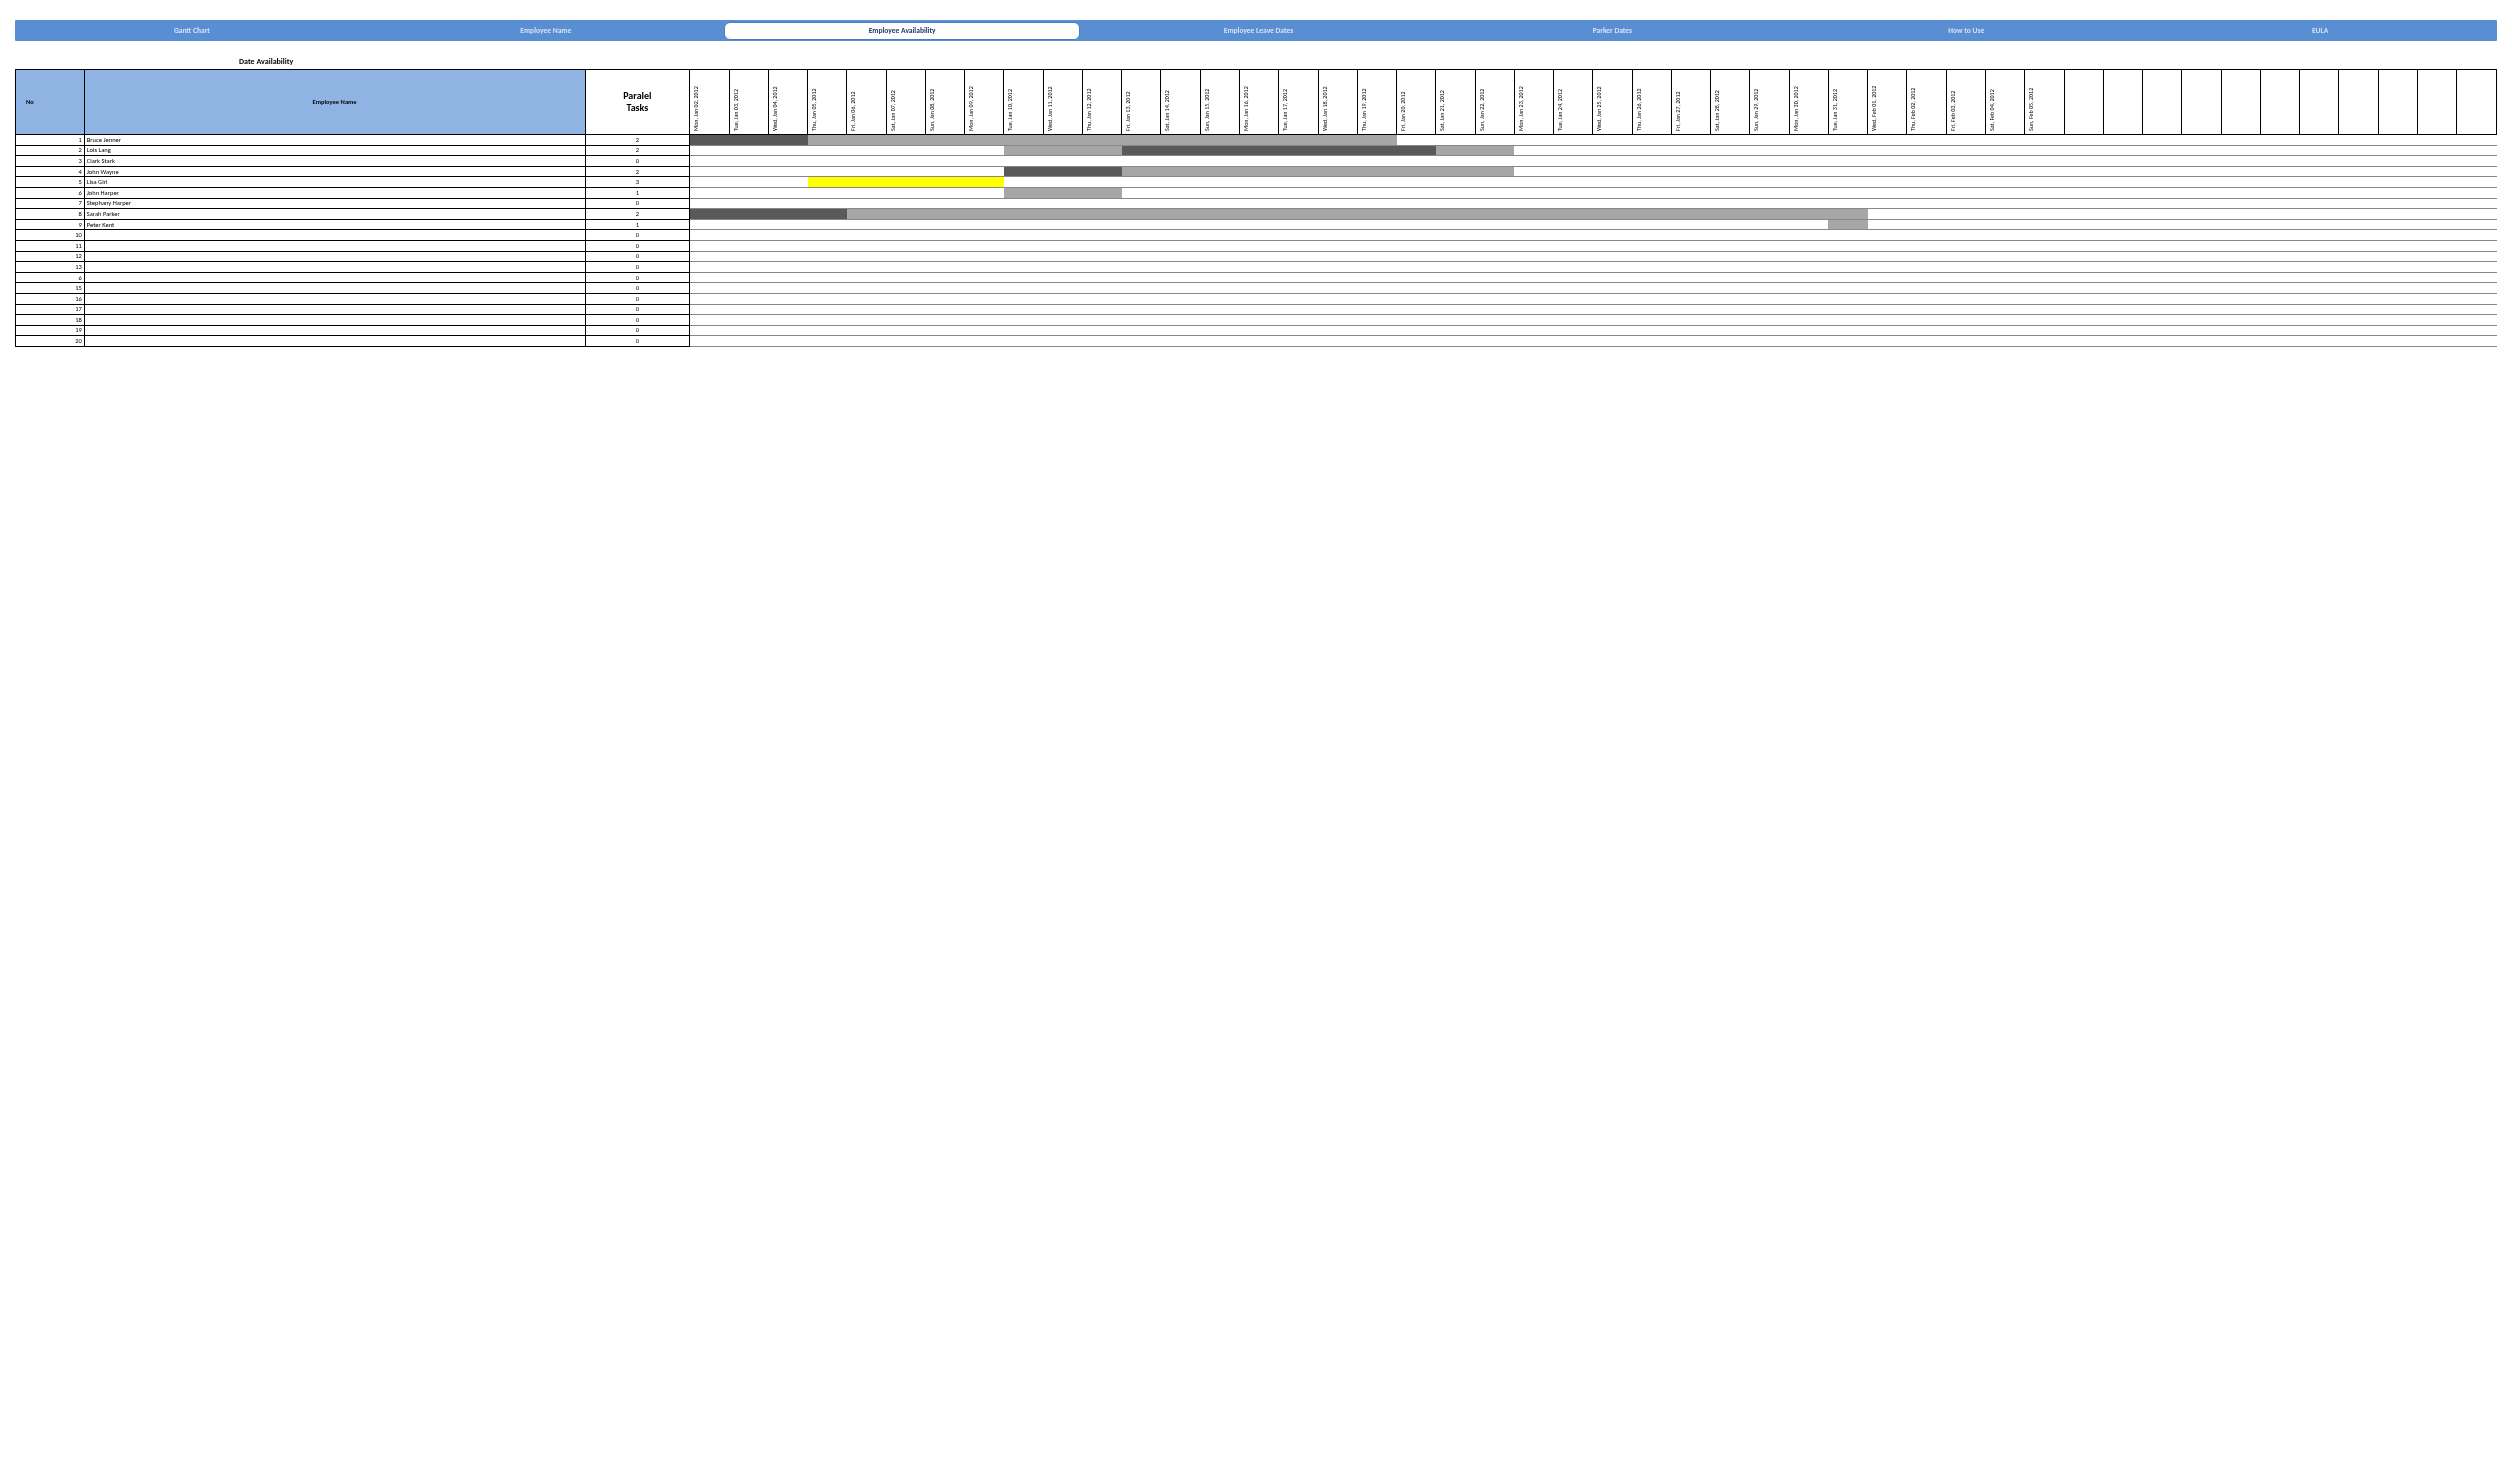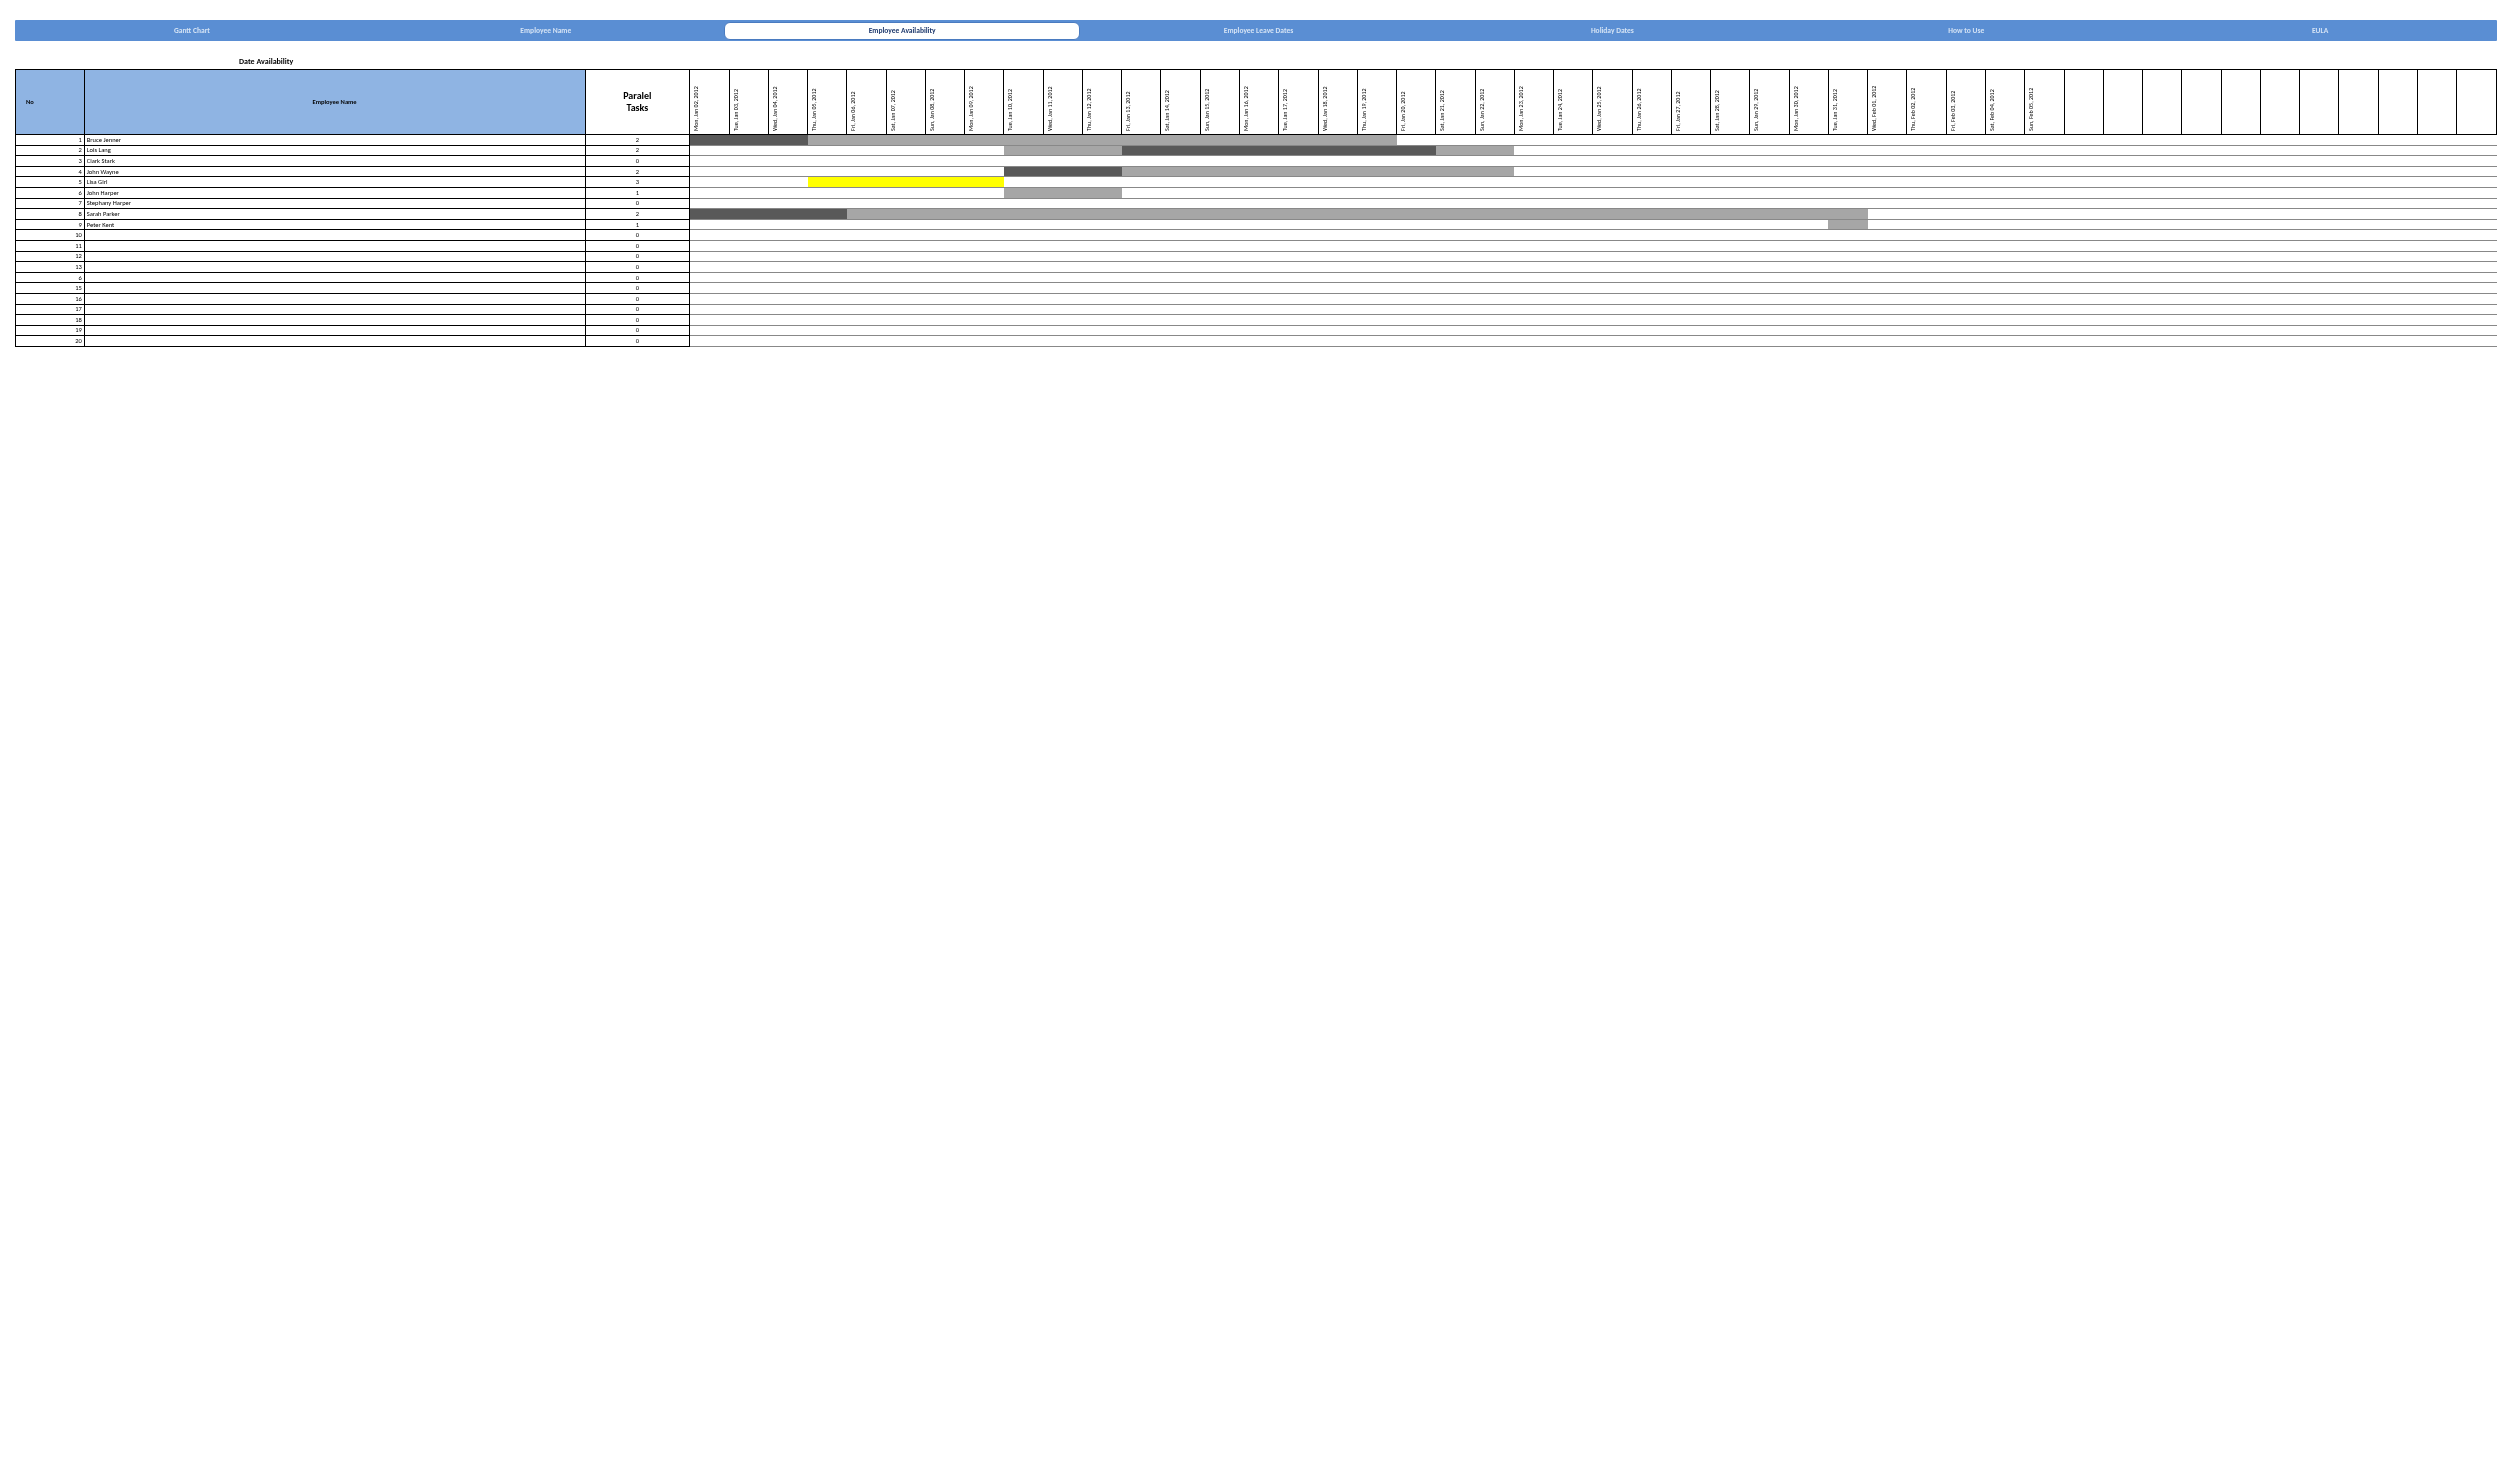--- a/index.html
+++ b/index.html
@@ -136,21 +136,21 @@
     
   </style>
 </head>
 <body>
 
 <div class="nav-container" id="nav-container">
     <div class="nav-tab">Gantt Chart</div>
     <div class="nav-tab">Employee Name</div>
     <div class="nav-tab active">Employee Availability</div>
     <div class="nav-tab">Employee Leave Dates</div>
-    <div class="nav-tab">Holiday Dates</div>
+    <div class="nav-tab">Parker Dates</div>
     <div class="nav-tab">How to Use</div>
     <div class="nav-tab">EULA</div>
   </div>
 
 <div class="section-title">Date Availability</div>
 
 <div class="table-wrapper">
   <table id="main-table">
     <thead id="main-thead">
         <tr>

